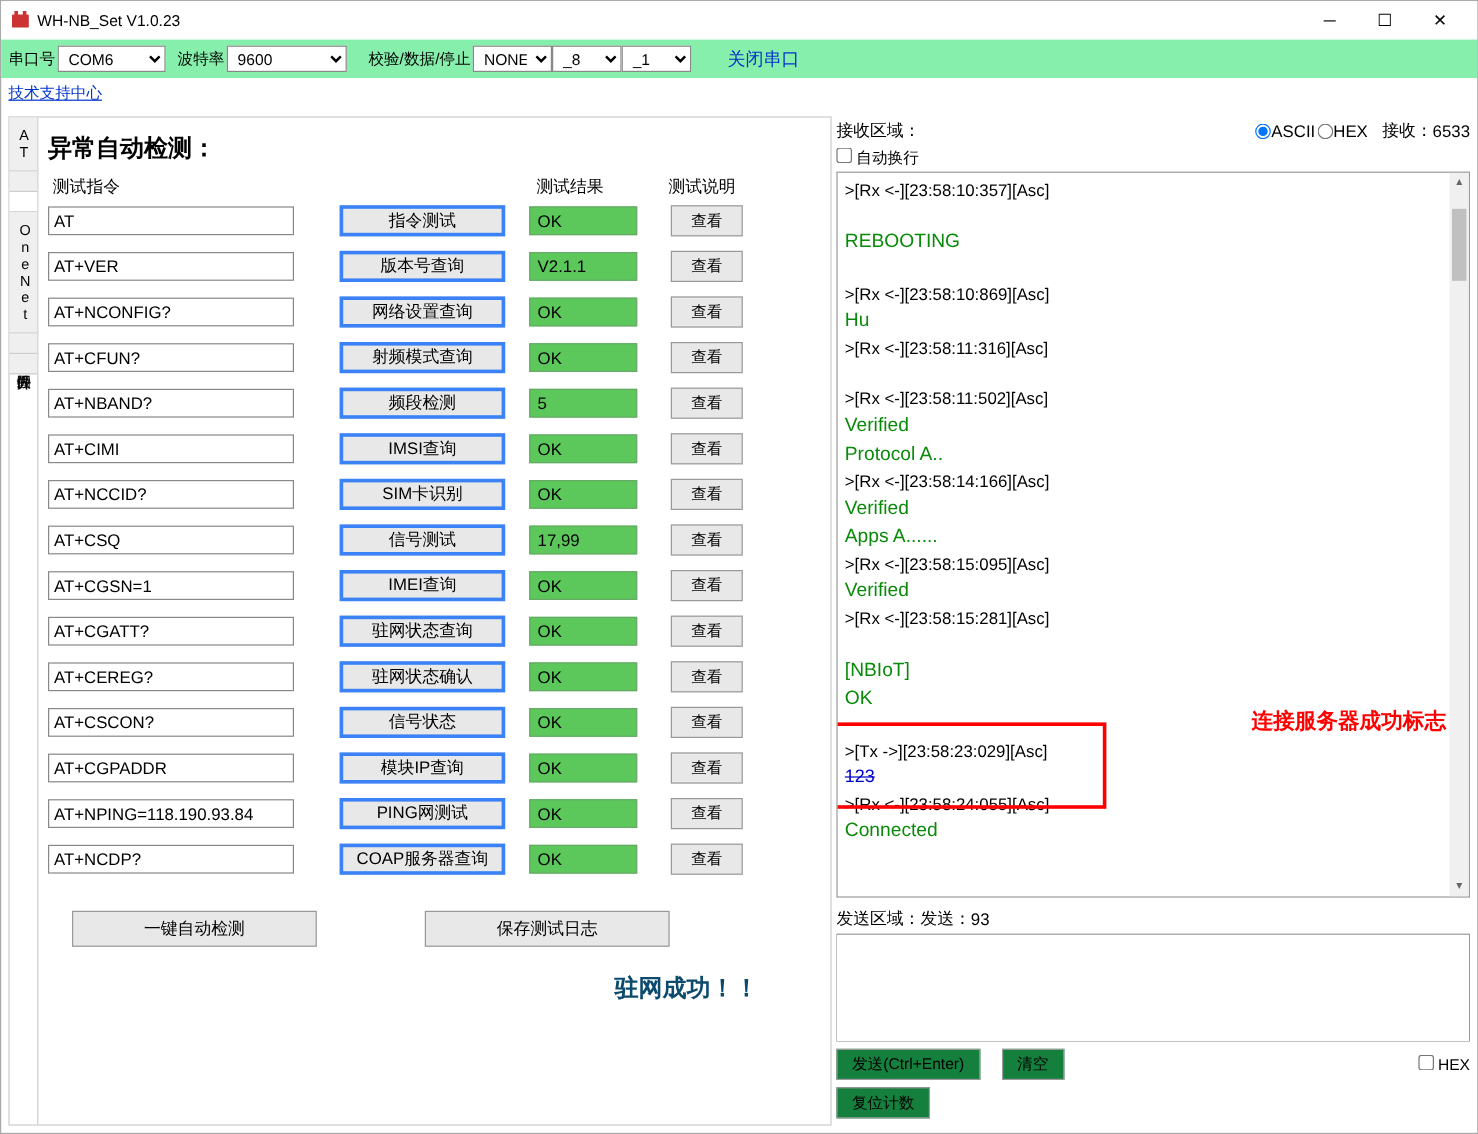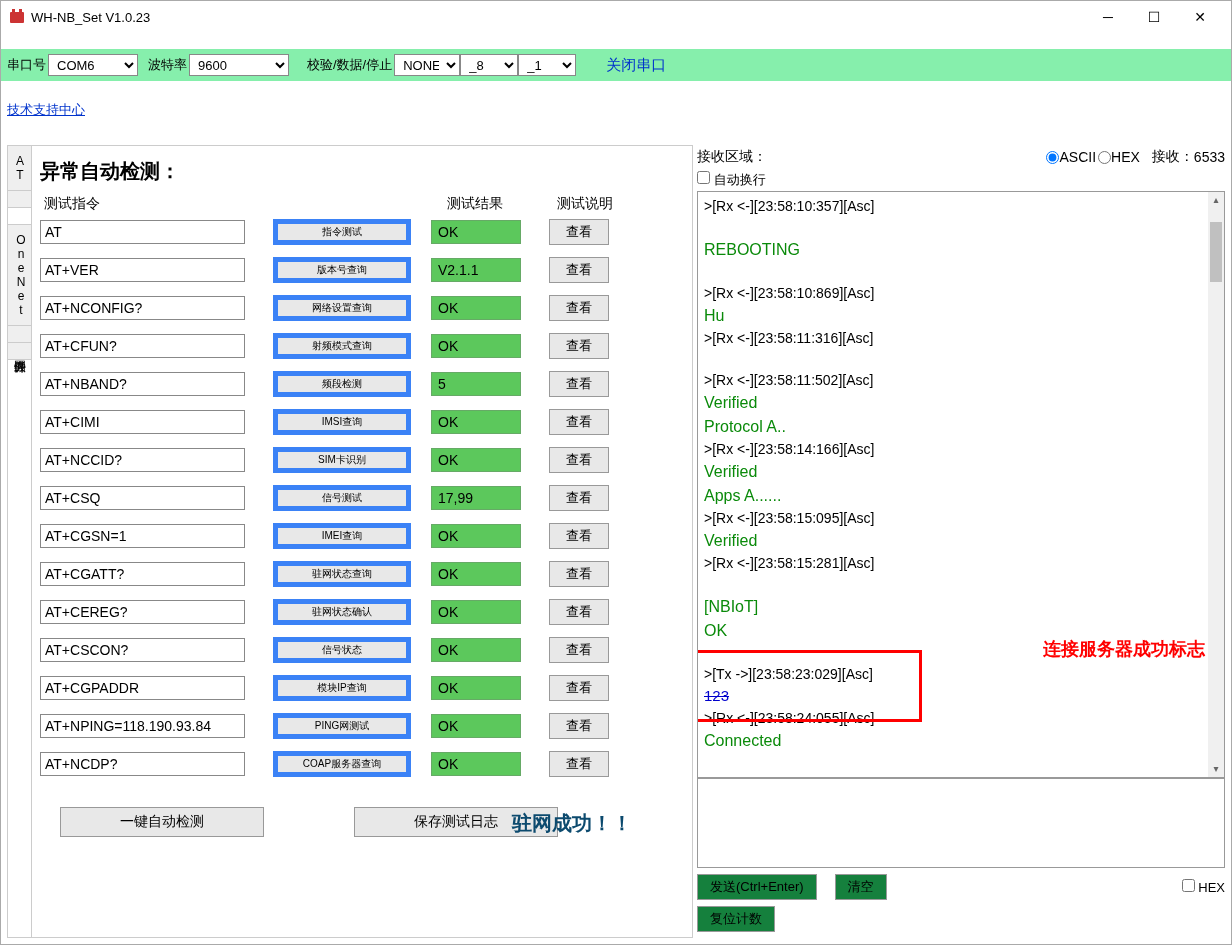--- a/index.html
+++ b/index.html
@@ -1,17 +1,17 @@
 <!DOCTYPE html>
 <html><head>
 <meta charset="utf-8">
 <style>
 * { box-sizing: border-box; margin: 0; padding: 0; }
 body { font-family: "Microsoft YaHei", Arial, sans-serif; font-size: 13px; background: #f0f0f0; color: #000; }
-.window { width: 1232px; height: 945px; background: #fff; display: flex; flex-direction: column; border: 1px solid #aaa; gap: 16px; }
+.window { width: 1232px; height: 945px; background: #fff; display: flex; flex-direction: column; border: 1px solid #aaa; }
 .titlebar { height: 32px; display: flex; align-items: center; padding: 0 8px; background: #fff; }
 .titlebar .icon { width: 16px; height: 16px; margin-right: 6px; }
 .titlebar .title { flex: 1; font-size: 13px; }
 .titlebar .win-btn { width: 46px; height: 30px; display: flex; align-items: center; justify-content: center; font-size: 14px; cursor: default; }
 .toolbar { height: 32px; display: flex; align-items: center; padding: 2px 6px; background:#86efac; }
 .toolbar label { margin-right: 2px; }
 .toolbar select, .toolbar input { height: 22px; border: 1px solid #888; background: #fff; font-size: 13px; padding: 0 4px; }
 .link-row { padding: 4px 6px; }
 .link-row a { color: #0033cc; text-decoration: underline; font-size: 13px; }
 .closeport { color: #0033cc; font-size: 15px; margin-left: 30px; font-weight: 500; cursor: pointer; }
@@ -23,21 +23,21 @@
 .leftpanel { width: 660px; padding: 8px 8px 0 8px; position: relative; }
 .heading { font-family: SimSun, serif; font-size: 20px; font-weight: bold; margin: 4px 0 10px 0; }
 .cols { display: flex; margin-bottom: 6px; }
 .col-cmd { width: 215px; font-size: 14px; padding-left: 4px; }
 .col-btn { width: 165px; text-align: center; }
 .col-res { width: 110px; text-align: center; font-size: 14px; }
 .col-view { width: 110px; text-align: center; font-size: 14px; }
 .rows { }
 .row { display: flex; align-items: center; margin-bottom: 12px; }
 .row input.cmd { width: 205px; height: 24px; border: 1px solid #888; padding: 0 4px; font-size: 14px; }
-.row .tbtn { width: 138px; height: 26px; margin-left: 28px; border: 5px solid #3b82f6; background: #e8e8e8; cursor: pointer; font-size: 10px; }
+.row .tbtn { width: 138px; height: 26px; margin-left: 38px; border: 3px solid #3b82f6; background: #e8e8e8; cursor: pointer; font-size: 14px; }
 .row .res { width: 90px; height: 24px; margin-left: 20px; border: 1px solid #6a6; background: #5cc85c; color: #000; padding: 0 6px; display: flex; align-items: center; font-size: 14px; }
 .row .vbtn { width: 60px; height: 26px; margin-left: 28px; border: 1px solid #999; background: #e8e8e8; cursor: pointer; font-size: 13px; }
 .bottombtns { display: flex; gap: 90px; margin-top: 30px; padding-left: 20px; }
 .bottombtns button { width: 204px; height: 30px; border: 1px solid #999; background: #e8e8e8; cursor: pointer; font-size: 14px; }
 .redmsg { position: absolute; bottom: 100px; right: 60px; color: #0c4a6e; font-size: 20px; font-weight: bold; }
 .rightpanel { flex: 1; display: flex; flex-direction: column; margin: 6px 6px 6px 2px; position: relative; }
 .rxhead { display: flex; align-items: center; height: 24px; font-size: 14px; }
 .rxhead .spacer { flex: 1; }
 .radio { display: inline-flex; align-items: center; margin-right: 2px; }
 .logbox { flex: 1; border: 1px solid #999; background: #fff; padding: 4px 6px; font-size: 14px; line-height: 1.5; position: relative; overflow: auto; }
@@ -254,20 +254,26 @@
           <div class="green">[NBIoT]</div>
           <div class="green">OK</div>
           <div>&nbsp;</div>
           <div class="rx">&gt;[Tx -&gt;][23:58:23:029][Asc]</div>
           <div class="blue">123</div>
           <div class="rx">&gt;[Rx &lt;-][23:58:24:055][Asc]</div>
           <div class="green">Connected</div>
         </div>
       <div class="redanno">连接服务器成功标志</div>
 
+      <div class="txhead">
+        <span>发送区域：</span>
+        <span class="spacer"></span>
+        <span>发送：</span>
+        <span>93</span>
+      </div>
       <div class="txbox">
         <textarea style=""></textarea>
       </div>
       <div class="sendrow">
         <button>发送(Ctrl+Enter)</button>
         <button>清空</button>
         <span class="spacer"></span>
         <label><input type="checkbox" style=""> <span>HEX</span></label>
       </div>
       <div class="sendrow" style="padding-top:0">

